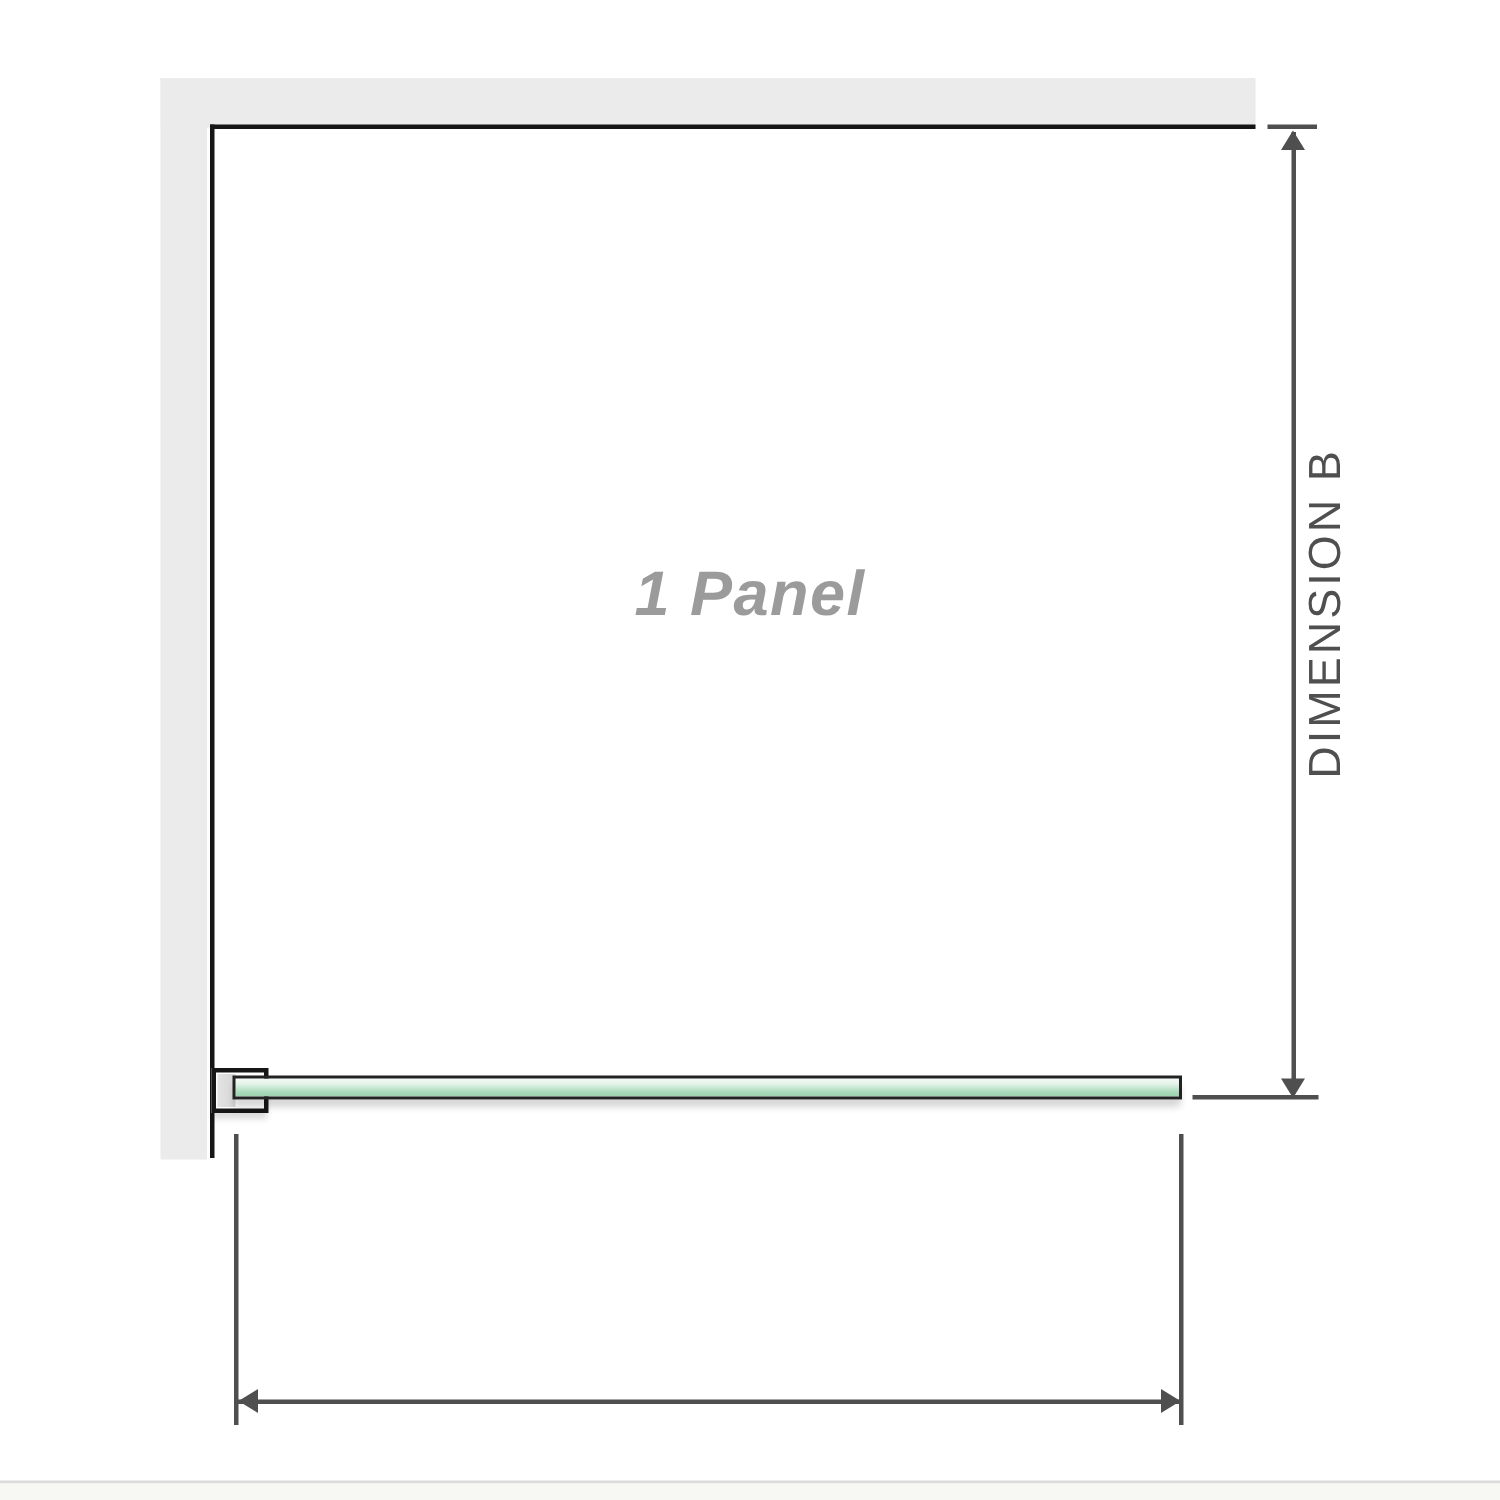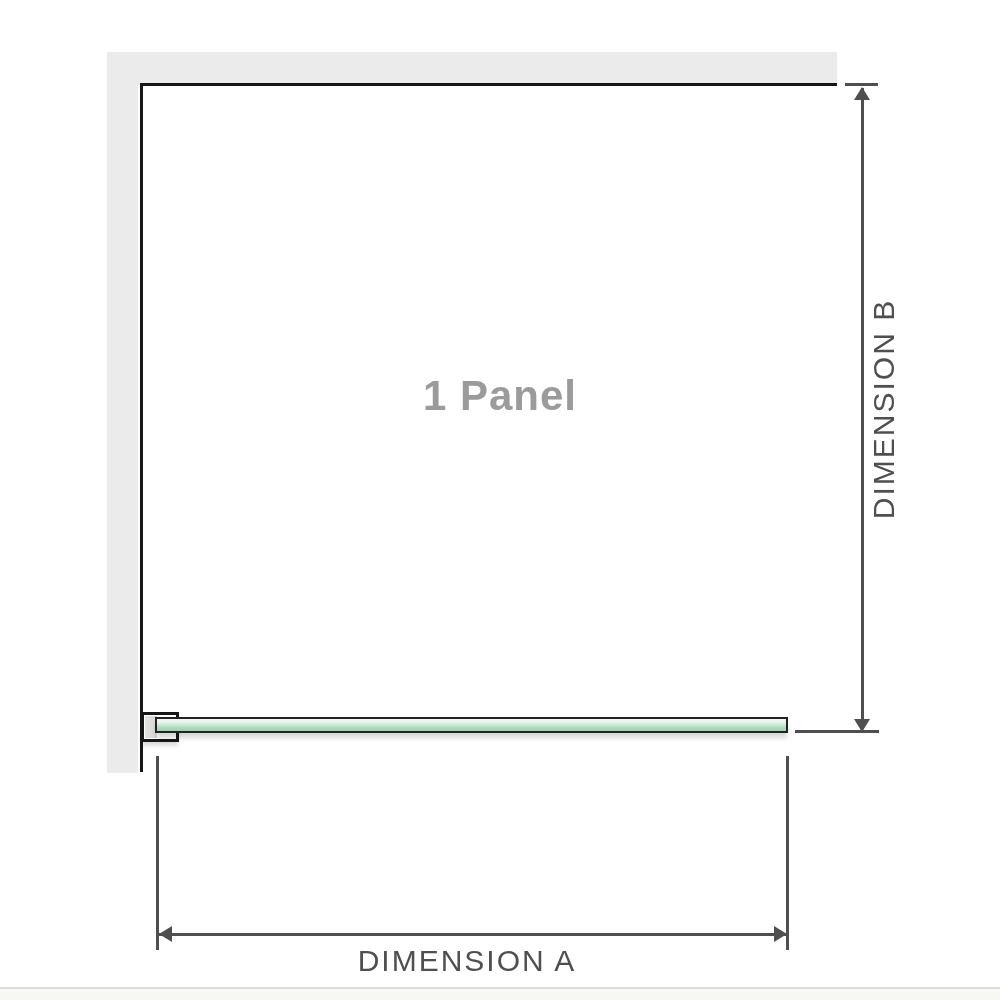--- a/index.html
+++ b/index.html
@@ -61,20 +61,21 @@
     white-space: nowrap;
   }
   #dim-b-label-wrap {
     width: 300px; height: 34px;
     transform: rotate(-90deg); 
   }
 
   .panel-label {
     color: var(--panel-label-text);
     font-size: 42px;
+    font-style: italic;
     font-weight: 600;
     letter-spacing: 1px;
     text-align: center;
     white-space: nowrap;
   }
 
   .separator { background: var(--separator); }
   .below-strip { background: #f7f7f4; }
 </style>
 </head>
@@ -100,18 +101,17 @@
   <div class="abs dim-line" style="left:861px; top:88px; width:3px; height:641px;"></div>
   <div class="abs arrow arrow-up" style="left:854px; top:87px;"></div>
   <div class="abs arrow arrow-down" style="left:854px; top:719px;"></div>
   <div class="abs dim-label" id="dim-b-label-wrap" style="left:734px; top:392px;">DIMENSION B</div>
 
   <div class="abs dim-line" style="left:156px; top:756px; width:3px; height:194px;"></div>
   <div class="abs dim-line" style="left:786px; top:756px; width:3px; height:194px;"></div>
   <div class="abs dim-line" style="left:158px; top:933px; width:630px; height:3px;"></div>
   <div class="abs arrow arrow-left" style="left:159px; top:926px;"></div>
   <div class="abs arrow arrow-right" style="left:774px; top:926px;"></div>
-  <div class="abs dim-label" style="left:317px; top:944px; width:300px;">DIMENSION A</div>
 
   <div class="abs separator" style="left:0; top:987px; width:1000px; height:2px;"></div>
   <div class="abs below-strip" style="left:0; top:989px; width:1000px; height:11px;"></div>
 
 </div>
 
 </body></html>

